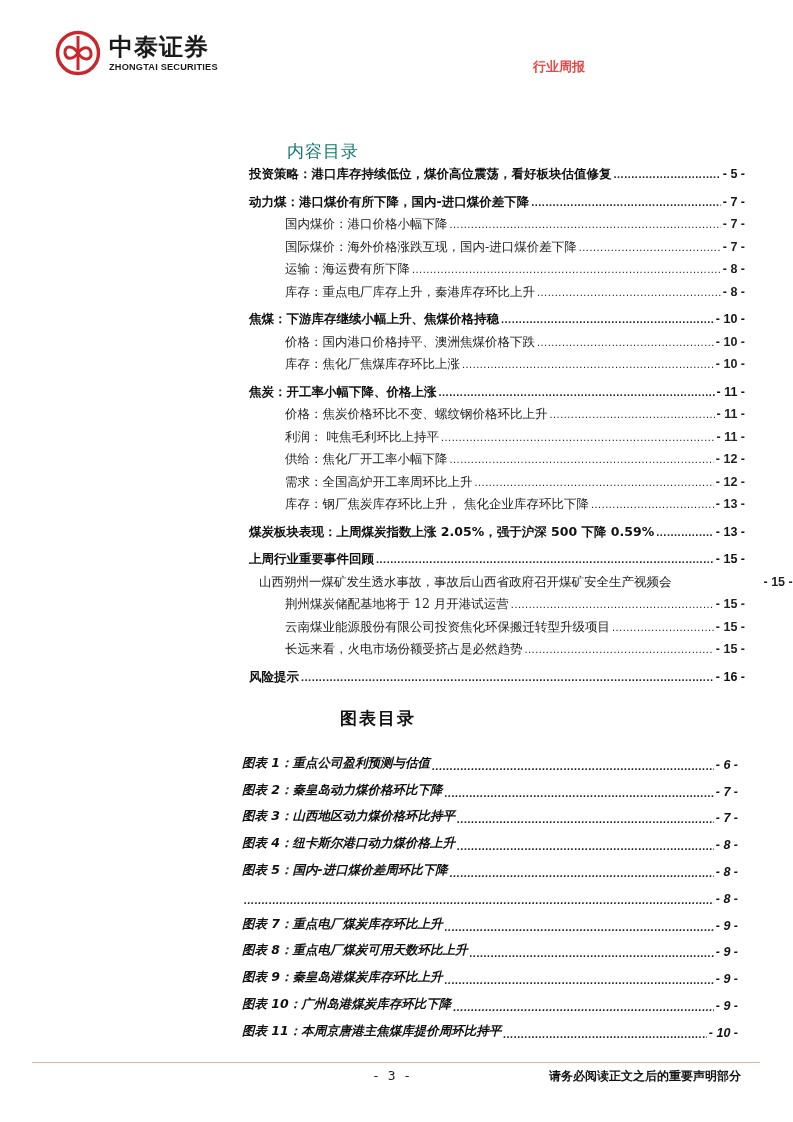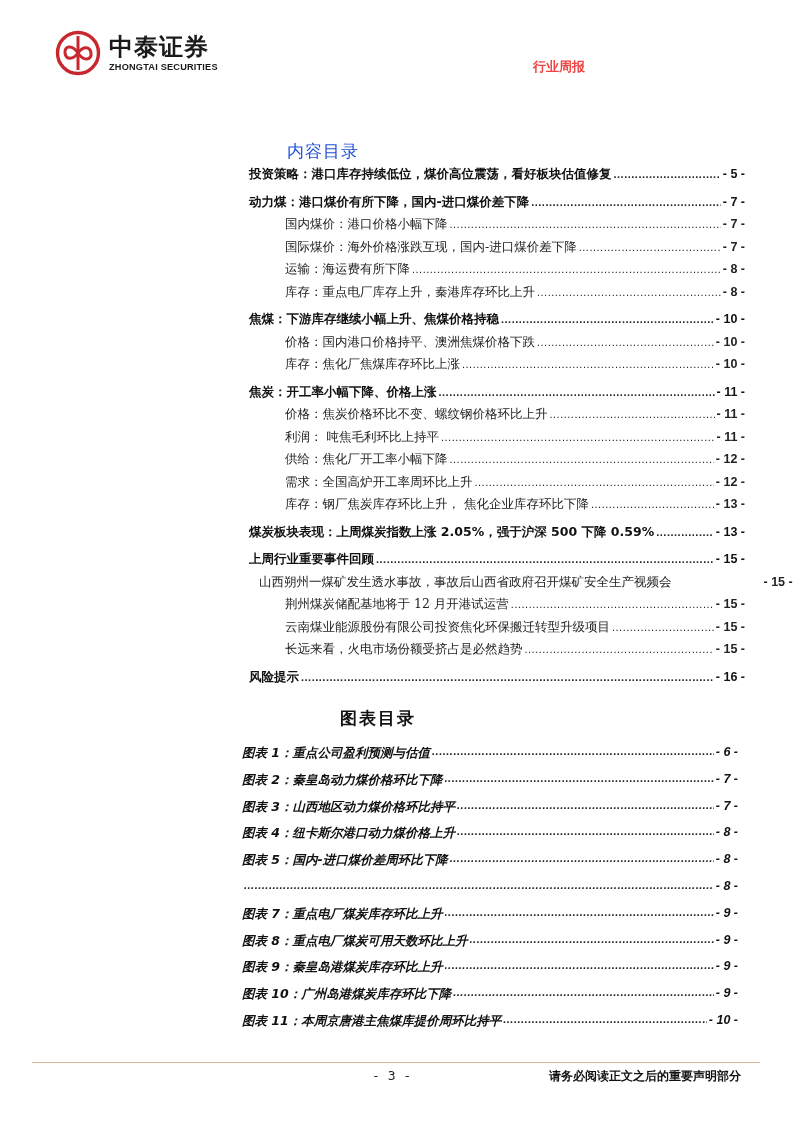--- a/index.html
+++ b/index.html
@@ -7,36 +7,36 @@
          font-family:"DejaVu Serif", "Liberation Serif", serif; color:#111; }
 
   .header { position:absolute; left:0; top:0; width:647px; height:100px; }
   .logo { position:absolute; left:55px; top:30px; display:flex; align-items:center; }
   .logo-mark { width:46px; height:46px; }
   .logo-text { margin-left:8px; display:flex; flex-direction:column; }
   .logo-cn { font-family:"DejaVu Sans", sans-serif; font-weight:bold; font-size:24px; letter-spacing:1px; color:#1a1a1a; line-height:26px; }
   .logo-en { font-family:"Liberation Sans", sans-serif; font-weight:bold; font-size:9.2px; color:#1a1a1a; letter-spacing:0.2px; margin-top:2px; }
   .report-type { position:absolute; right:62px; top:58px; font-family:"DejaVu Sans", sans-serif; font-weight:bold; font-size:13px; color:#ef4444; }
 
-  .toc-title { position:absolute; left:287px; top:140px; font-size:17px; font-weight:normal; color:#1d4ed8; letter-spacing:1px; }
+  .toc-title { position:absolute; left:287px; top:140px; font-size:17px; font-weight:normal; color:#0f766e; letter-spacing:1px; }
 
   .toc { position:absolute; left:242px; top:166px; width:496px;margin-left:7px; }
   .toc-row { display:flex; align-items:baseline; height:22.5px; font-size:12.5px; white-space:nowrap; }
   .toc-row.level1 { font-family:"DejaVu Sans", sans-serif; font-weight:bold; font-size:12.5px; }
   .toc-row.level2 { padding-left:36px; color:#222; font-size:12.5px; }
   .toc-row.level2.outdent { padding-left:10px;gap:44px; }
   .toc-row.gap { margin-top:5px; }
   .toc-label { flex:0 0 auto; }
   .toc-dots { flex:1 1 auto; overflow:hidden; margin:0 2px; color:#222; font-family:"Liberation Sans", sans-serif; font-size:11px; letter-spacing:0.5px; }
   .toc-dots::before { content:"..............................................................................................................................................................................................................."; }
   .toc-page { flex:0 0 auto; font-family:"Liberation Sans", sans-serif; font-weight:bold; font-size:12.5px; }
 
   .fig-title { position:absolute; left:340px; top:707px; font-family:"DejaVu Sans", sans-serif; font-weight:bold; font-size:17px; letter-spacing:2px; color:#111; }
   .figs { position:absolute; left:242px; top:745px; width:496px; }
-  .fig-row { display:flex; align-items:flex-start; height:26.8px; font-family:"DejaVu Sans", sans-serif; font-weight:bold; font-style:italic; font-size:12.5px; white-space:nowrap; }
+  .fig-row { display:flex; align-items:flex-end; height:26.8px; font-family:"DejaVu Sans", sans-serif; font-weight:bold; font-style:italic; font-size:12.5px; white-space:nowrap; }
 
   .footer-line { position:absolute; left:32px; top:1062px; width:728px; height:1px; background:#d9b8a0; }
   .page-no { position:absolute; left:372px; top:1068px; font-family:"DejaVu Sans Mono", monospace; font-size:13px; color:#222; }
   .disclaimer { position:absolute; right:52px; top:1068px; font-family:"DejaVu Sans", sans-serif; font-weight:bold; font-size:12px; color:#111; }
 </style>
 </head>
 <body>
 
 <div class="header">
   <div class="logo">

